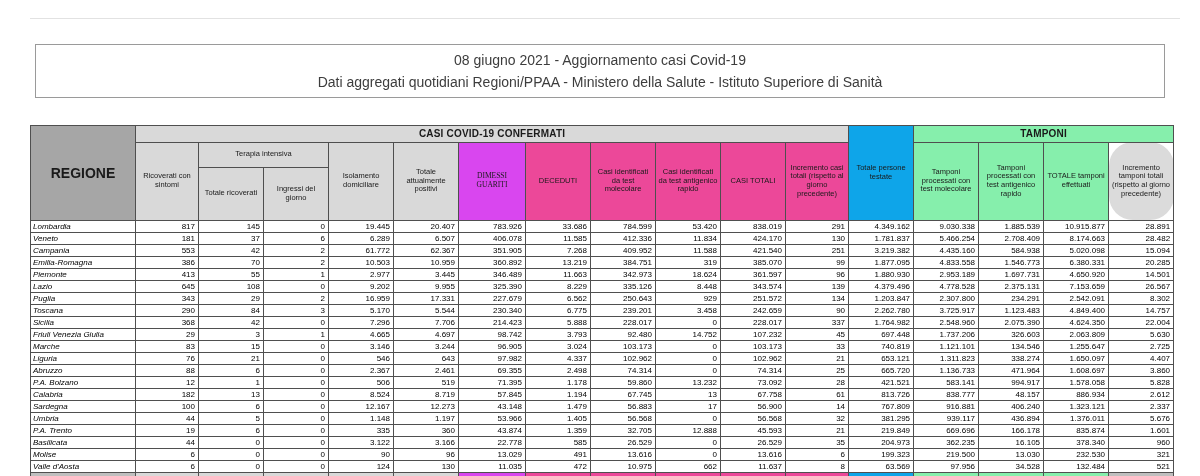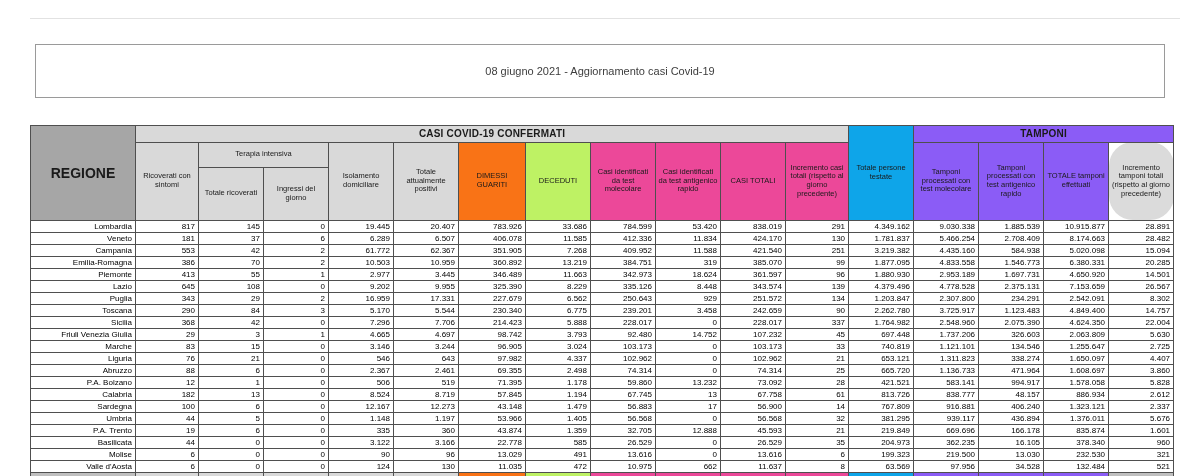--- a/index.html
+++ b/index.html
@@ -9,58 +9,59 @@
   }
   .top-rule{
     position:absolute;left:30px;top:18px;width:1150px;height:1px;
     background:#e2e2e2;
   }
   .title-box{
     position:absolute;left:35px;top:44px;width:1128px;height:52px;
     border:1px solid #9a9a9a;display:flex;flex-direction:column;
     justify-content:space-evenly;align-items:center;background:#fff;
   }
-  .title-box .line{font-size:11px;color:#3d3d3d;text-align:right;}
+  .title-box .line{font-size:14px;color:#3d3d3d;text-align:right;}
   .table-wrap{position:absolute;left:30px;top:125px;}
   table{
     border-collapse:collapse;table-layout:fixed;width:1143px;
     font-family:"Liberation Sans", sans-serif;
   }
   th,td{border:1px solid #4f4f4f;overflow:hidden;white-space:normal;}
   thead th{
     font-weight:normal;font-size:7.5px;line-height:1.15;text-align:center;
     vertical-align:middle;padding:2px 2px;color:#1a1a1a;
   }
   th.group{font-size:10px;font-weight:bold;letter-spacing:0.2px;}
   th.region-head{font-size:14px;font-weight:bold;}
   tbody td{font-size:8px;height:11px;padding:0 3px 0 2px;line-height:11px;}
   td.num{text-align:right;font-variant-numeric:tabular-nums;}
-  td.region{text-align:right;}
+  td.region{text-align:left;font-style:italic;}
   tr.total-row td{font-weight:bold;height:15px;font-size:8px;line-height:15px;}
   tr.total-row td.t-label{text-align:center;}
   .bg-gray{background:#d9d9d9;}
   .bg-dgray{background:#a6a6a6;}
-  .bg-green{background:#f97316;}
-  .bg-red{background:#bef264;}
+  .bg-green{background:#d946ef;font-family:Liberation Serif, serif;}
+  .bg-red{background:#ec4899;}
   .bg-yellow{background:#ec4899;}
   .bg-blue{background:#0ea5e9;}
-  .bg-lblue{background:#8b5cf6;}
+  .bg-lblue{background:#86efac;}
   .bg-pale{background:#dbdbdb;border-radius:24px;}
   .bg-mgray{background:#bfbfbf;}
   .row1{height:16px;}
   .row2 th{height:20px;}
   .row3 th{height:48px;text-align:center;}
 </style>
 </head>
 <body>
 
 <div class="top-rule"></div>
 
 <div class="title-box">
   <div class="line">08 giugno 2021 - Aggiornamento casi Covid-19</div>
+  <div class="line">Dati aggregati quotidiani Regioni/PPAA - Ministero della Salute - Istituto Superiore di Sanità</div>
 </div>
 
 <div class="table-wrap">
   <table>
     <colgroup>
       <col style="width:105px">
         <col style="width:63px">
         <col style="width:65px">
         <col style="width:65px">
       <col style="width:65px">

